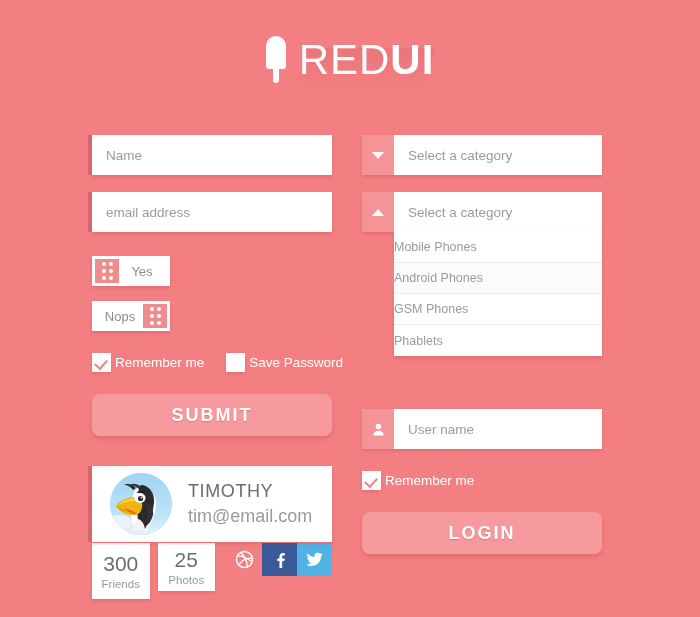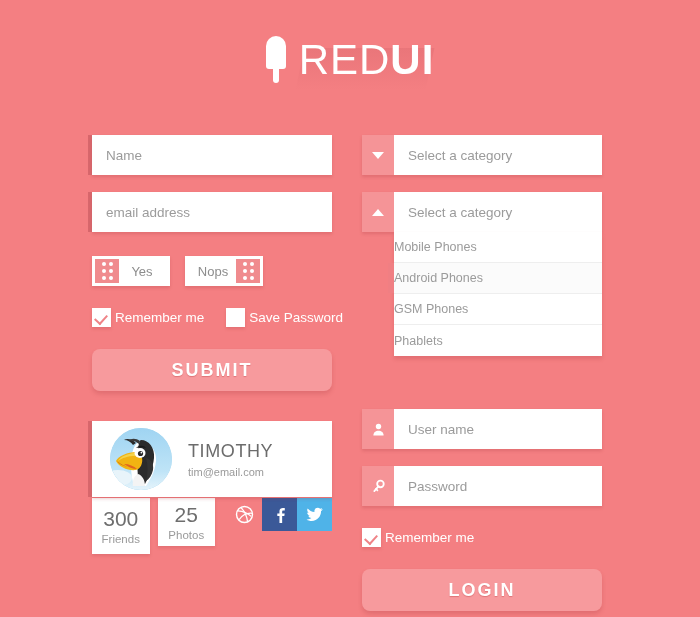--- a/index.html
+++ b/index.html
@@ -112,20 +112,21 @@
     font-size: 13.5px;
     color: #7b7b7b;
   }
   .field input::placeholder { color: #9b9b9b; }
 
   
   .toggle-row {
     display: flex;
     gap: 15px;
     margin-top: 24px;
+    flex-direction: column;
   }
   .toggle {
     width: 78px;
     height: 30px;
     background: #ffffff;
     position: relative;
     box-shadow: 0 2px 3px rgba(160,50,55,0.22);
     display: flex;
     align-items: center;
     cursor: pointer;
@@ -245,21 +246,21 @@
     background: #a8d8f0;
     position: relative;
   }
   .profile-info { margin-left: 16px; }
   .profile-name {
     font-size: 18px;
     color: #6c6c6c;
     letter-spacing: 0.6px;
   }
   .profile-email {
-    font-size: 11px;
+    font-size: 18px;
     color: #9a9a9a;
     margin-top: 4px;
   }
   .profile-bottom {
     display: flex;
     align-items: flex-start;
     margin-top: 1px;
   }
   .stat {
     background: #ffffff;
@@ -565,30 +566,20 @@
     <div class="icon-field">
       <div class="ic">
         <svg width="15" height="15" viewBox="0 0 20 20">
           <circle cx="10" cy="6" r="3.6" fill="#ffffff"></circle>
           <path d="M3.2 18c0-4 3-6.2 6.8-6.2S16.8 14 16.8 18z" fill="#ffffff"></path>
         </svg>
       </div>
       <input type="text" placeholder="User name" style="">
     </div>
 
-    <div class="icon-field">
-      <div class="ic">
-        <svg width="15" height="15" viewBox="0 0 20 20">
-          <circle cx="12.6" cy="6.6" r="4.4" fill="none" stroke="#ffffff" stroke-width="2.4"></circle>
-          <path d="M10.2 9.6 L4.4 16.2" stroke="#ffffff" stroke-width="2.4" stroke-linecap="round"></path>
-          <path d="M6.6 13.2 L8.6 15.2" stroke="#ffffff" stroke-width="2.2" stroke-linecap="round"></path>
-        </svg>
-      </div>
-      <input type="password" placeholder="Password" style="">
-    </div>
 
     <div class="check-row">
       <span class="cbox checked"></span>
       <span class="check-label">Remember me</span>
     </div>
 
     <div class="btn">LOGIN</div>
   </div>
 </div>
 

